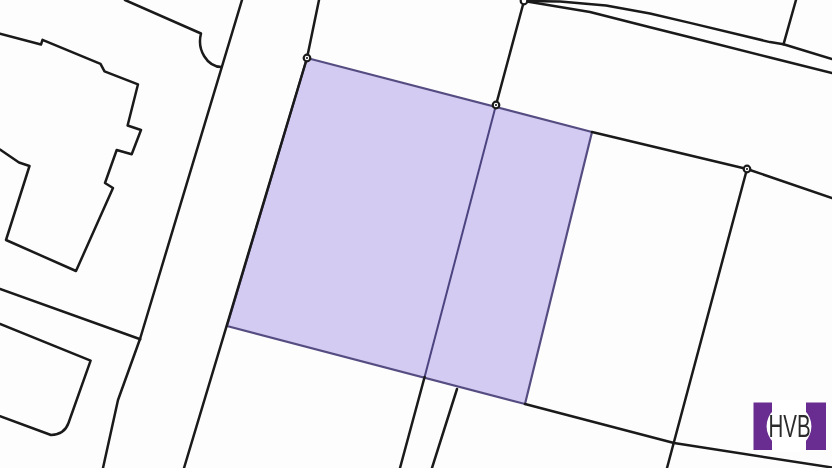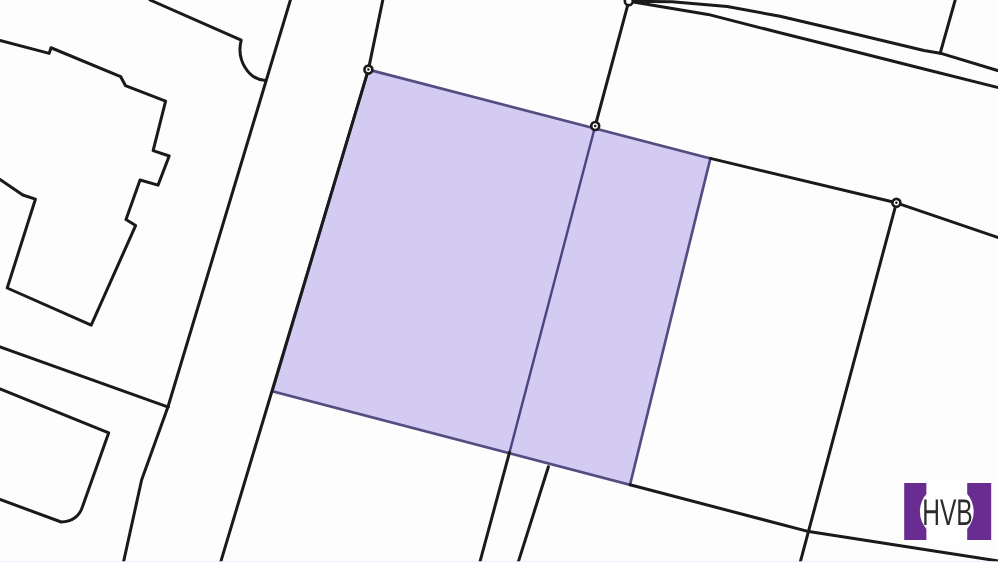--- a/index.html
+++ b/index.html
@@ -1,16 +1,16 @@
 <!DOCTYPE html>
 <html><head>
 <meta charset="utf-8">
 <style>
   html,body{margin:0;padding:0;background:#ffffff;}
-  .wrap{position:relative;width:832px;height:468px;overflow:hidden;background:#c4b5fd;
+  .wrap{position:relative;width:832px;height:468px;overflow:hidden;background:#ef4444;
         font-family:"Liberation Sans", sans-serif;}
 </style>
 </head>
 <body>
 <div class="wrap">
 <svg width="832" height="468" viewBox="0 0 832 468" xmlns="http://www.w3.org/2000/svg">
   <rect x="0" y="0" width="832" height="468" fill="#fdfdfd"></rect>
 
   <polygon points="307,58 592,132 525,404 227,326" fill="#d3cbf1" stroke="#554d82" stroke-width="2.2"></polygon>
 

